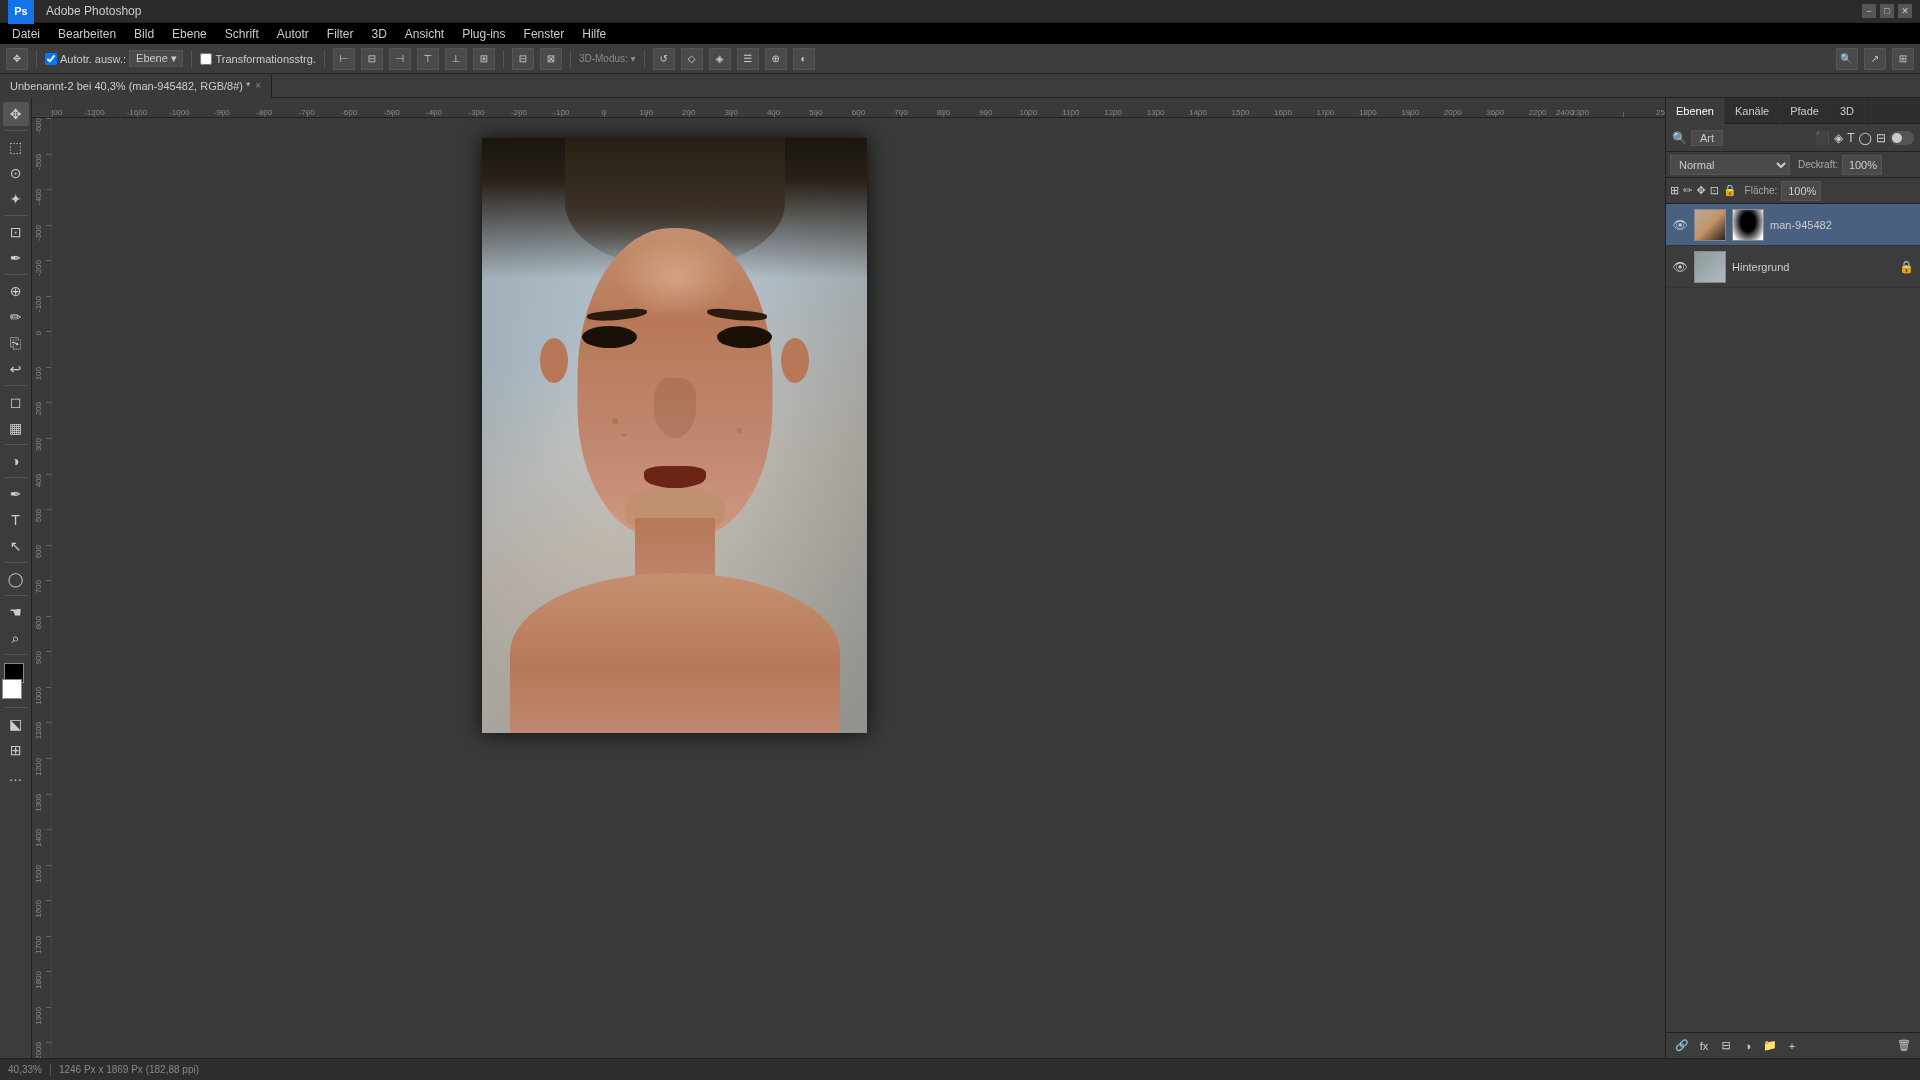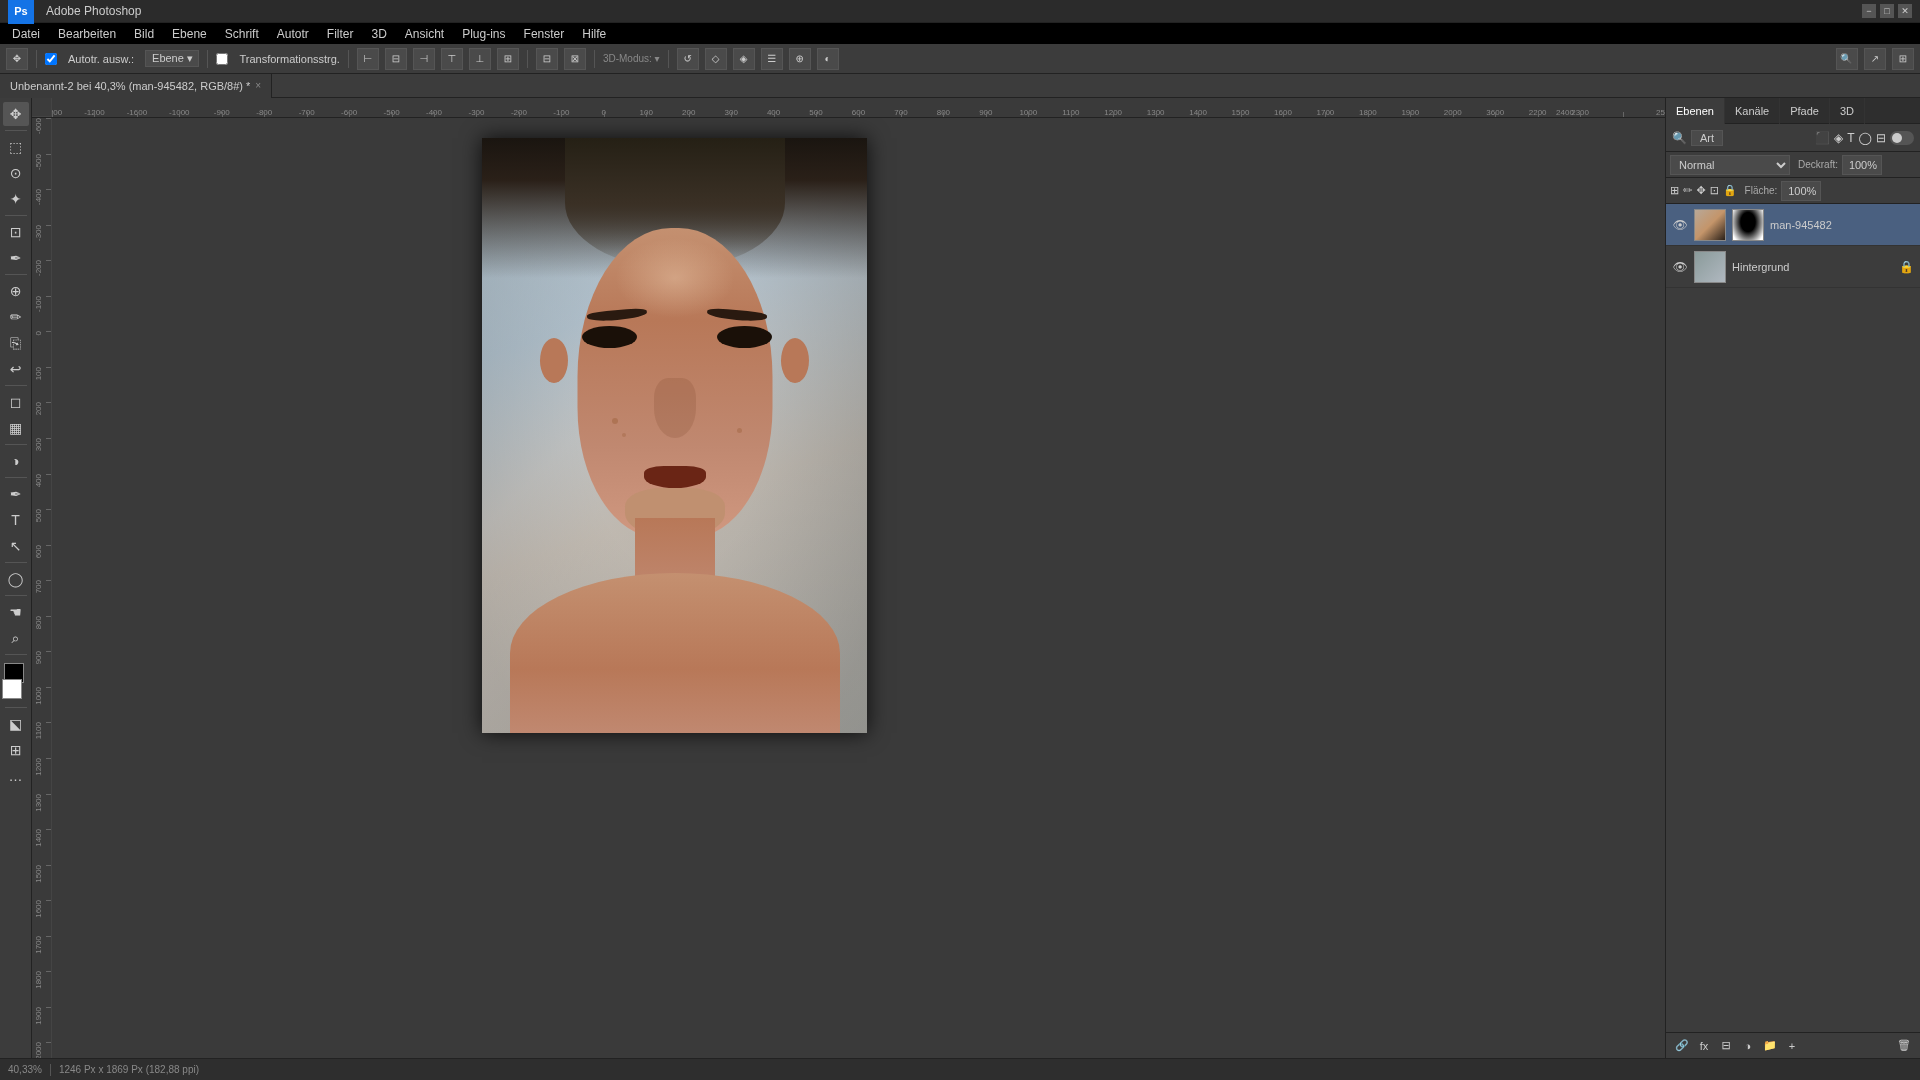--- a/index.html
+++ b/index.html
@@ -70,21 +70,21 @@
       background: #3c3c3c;
       display: flex;
       align-items: center;
       padding: 0 6px;
       gap: 6px;
       border-bottom: 1px solid #222;
     }
     .opt-item {
       display: flex;
       align-items: center;
-      gap: 11px;
+      gap: 3px;
       font-size: 11px;
       color: #ccc;
       cursor: pointer;
     }
     .opt-sep {
       width: 1px;
       height: 18px;
       background: #555;
       margin: 0 2px;
     }

